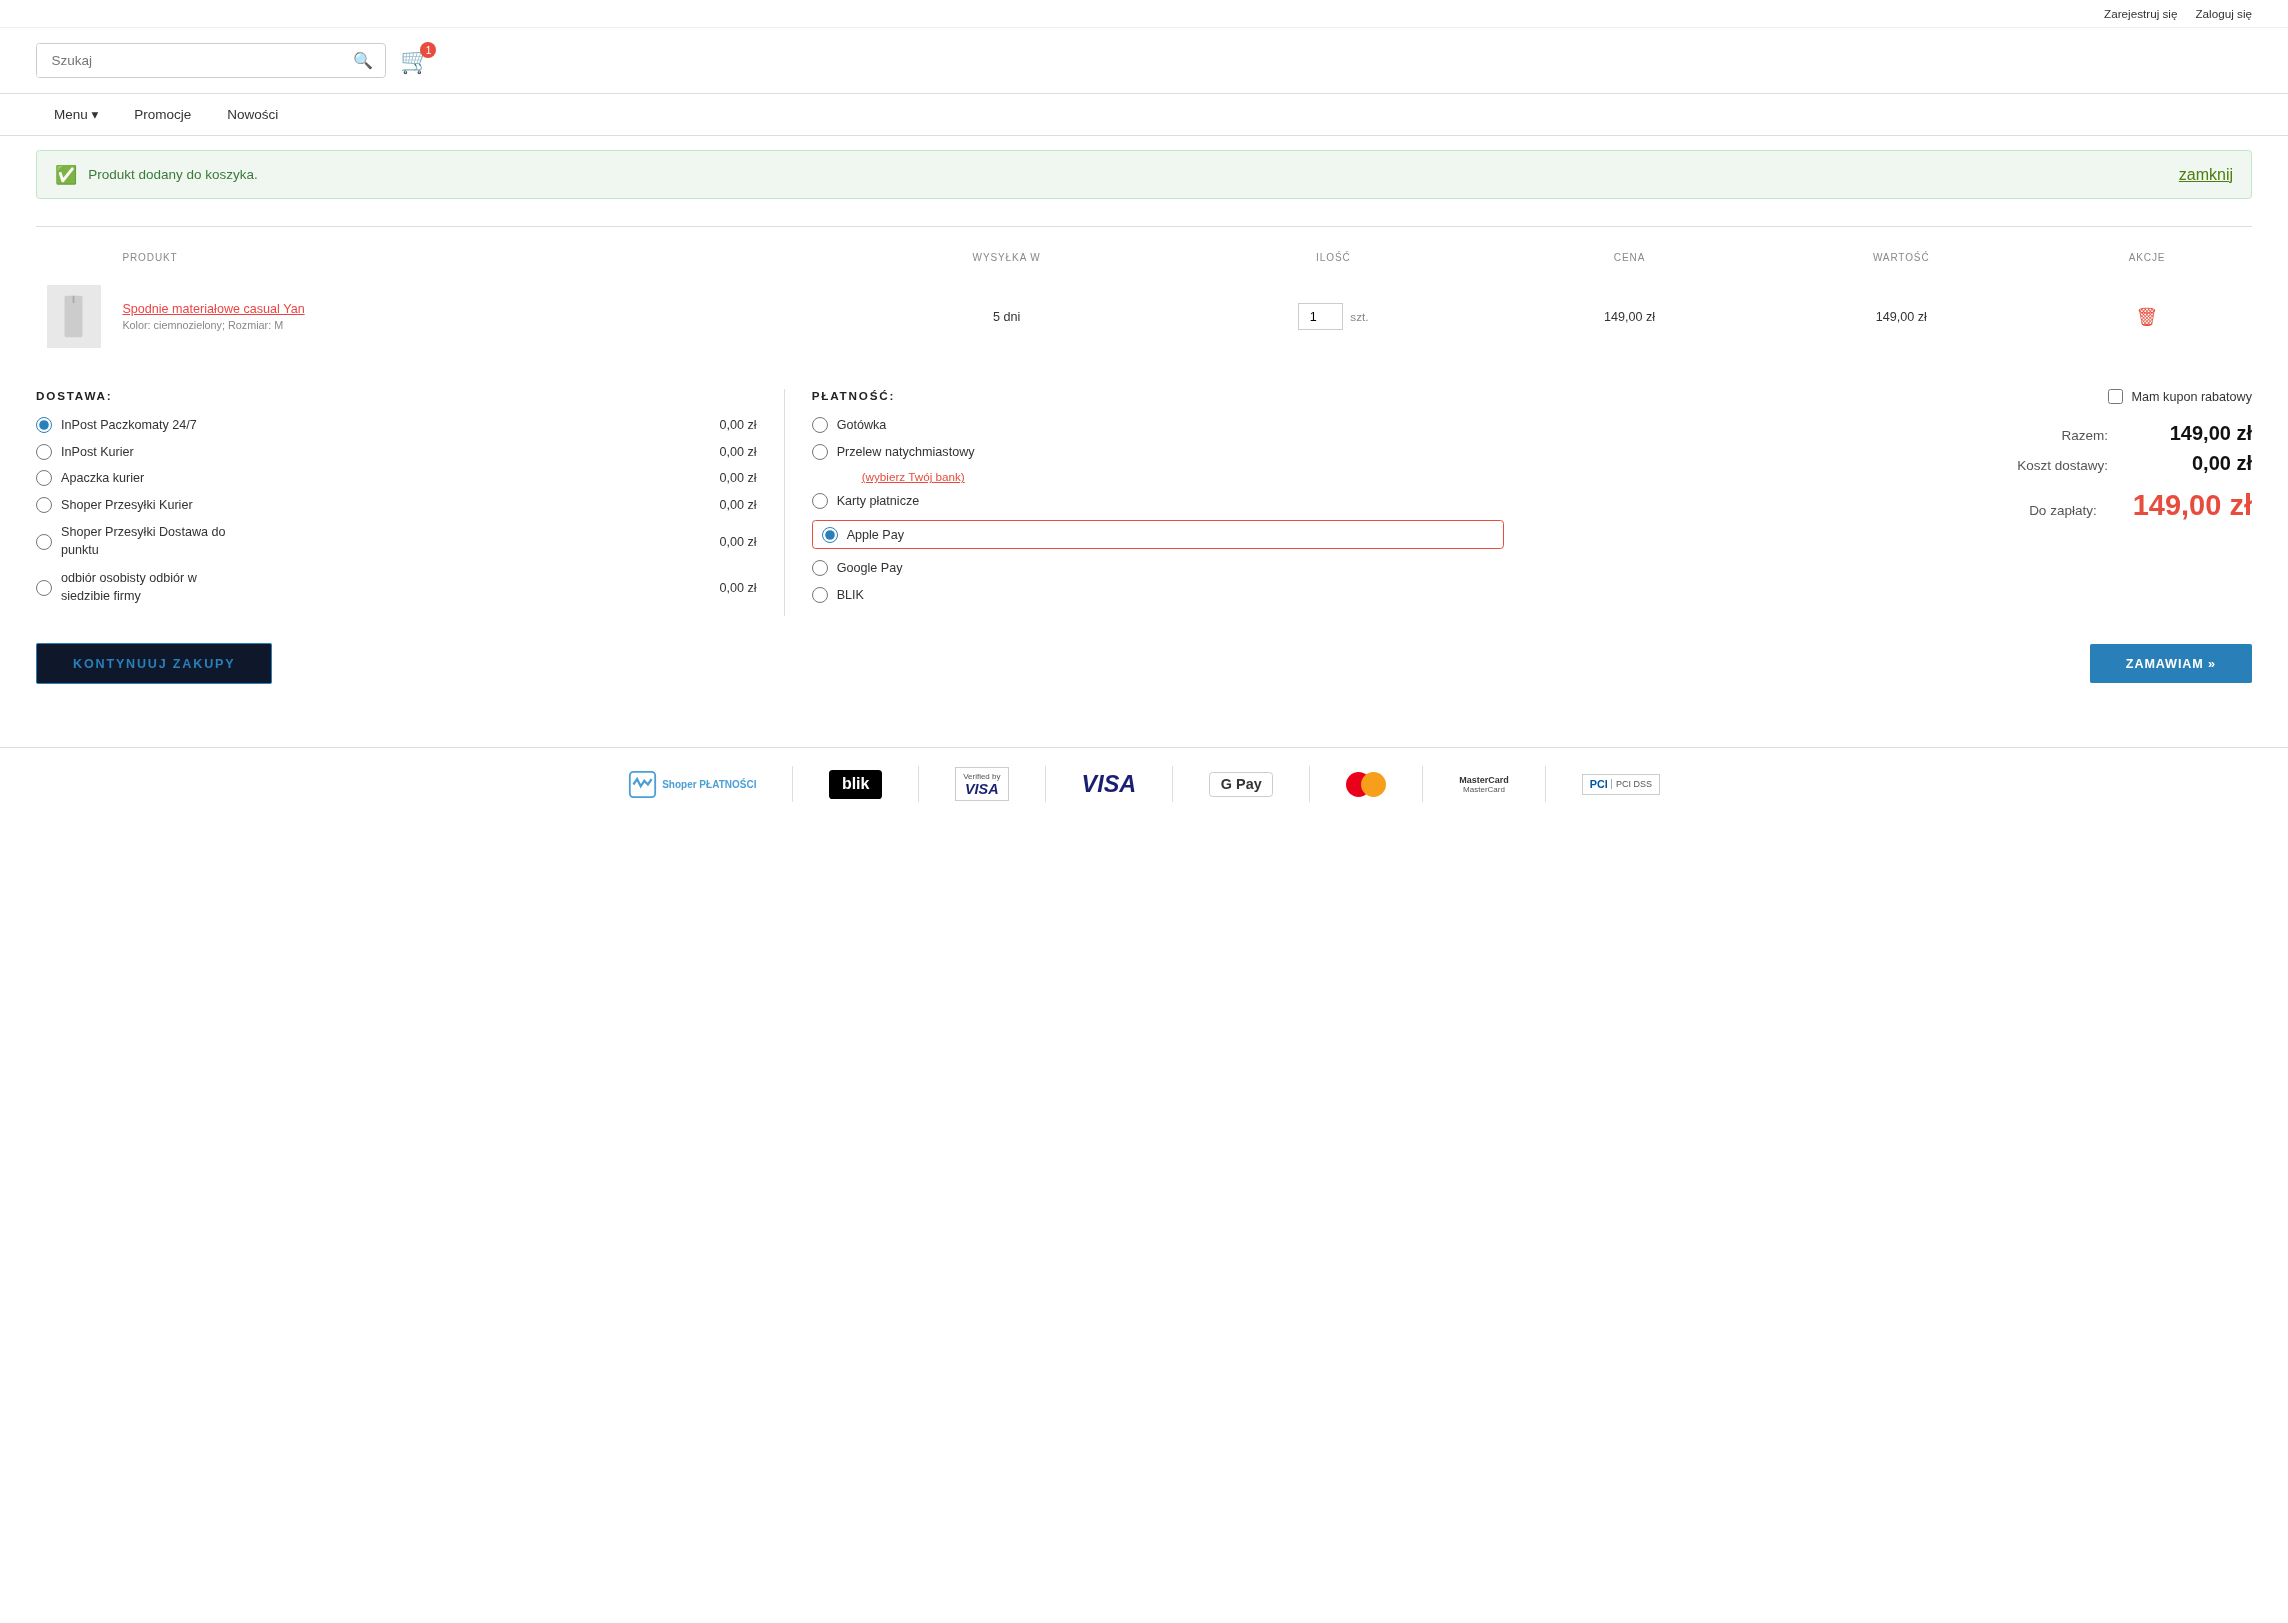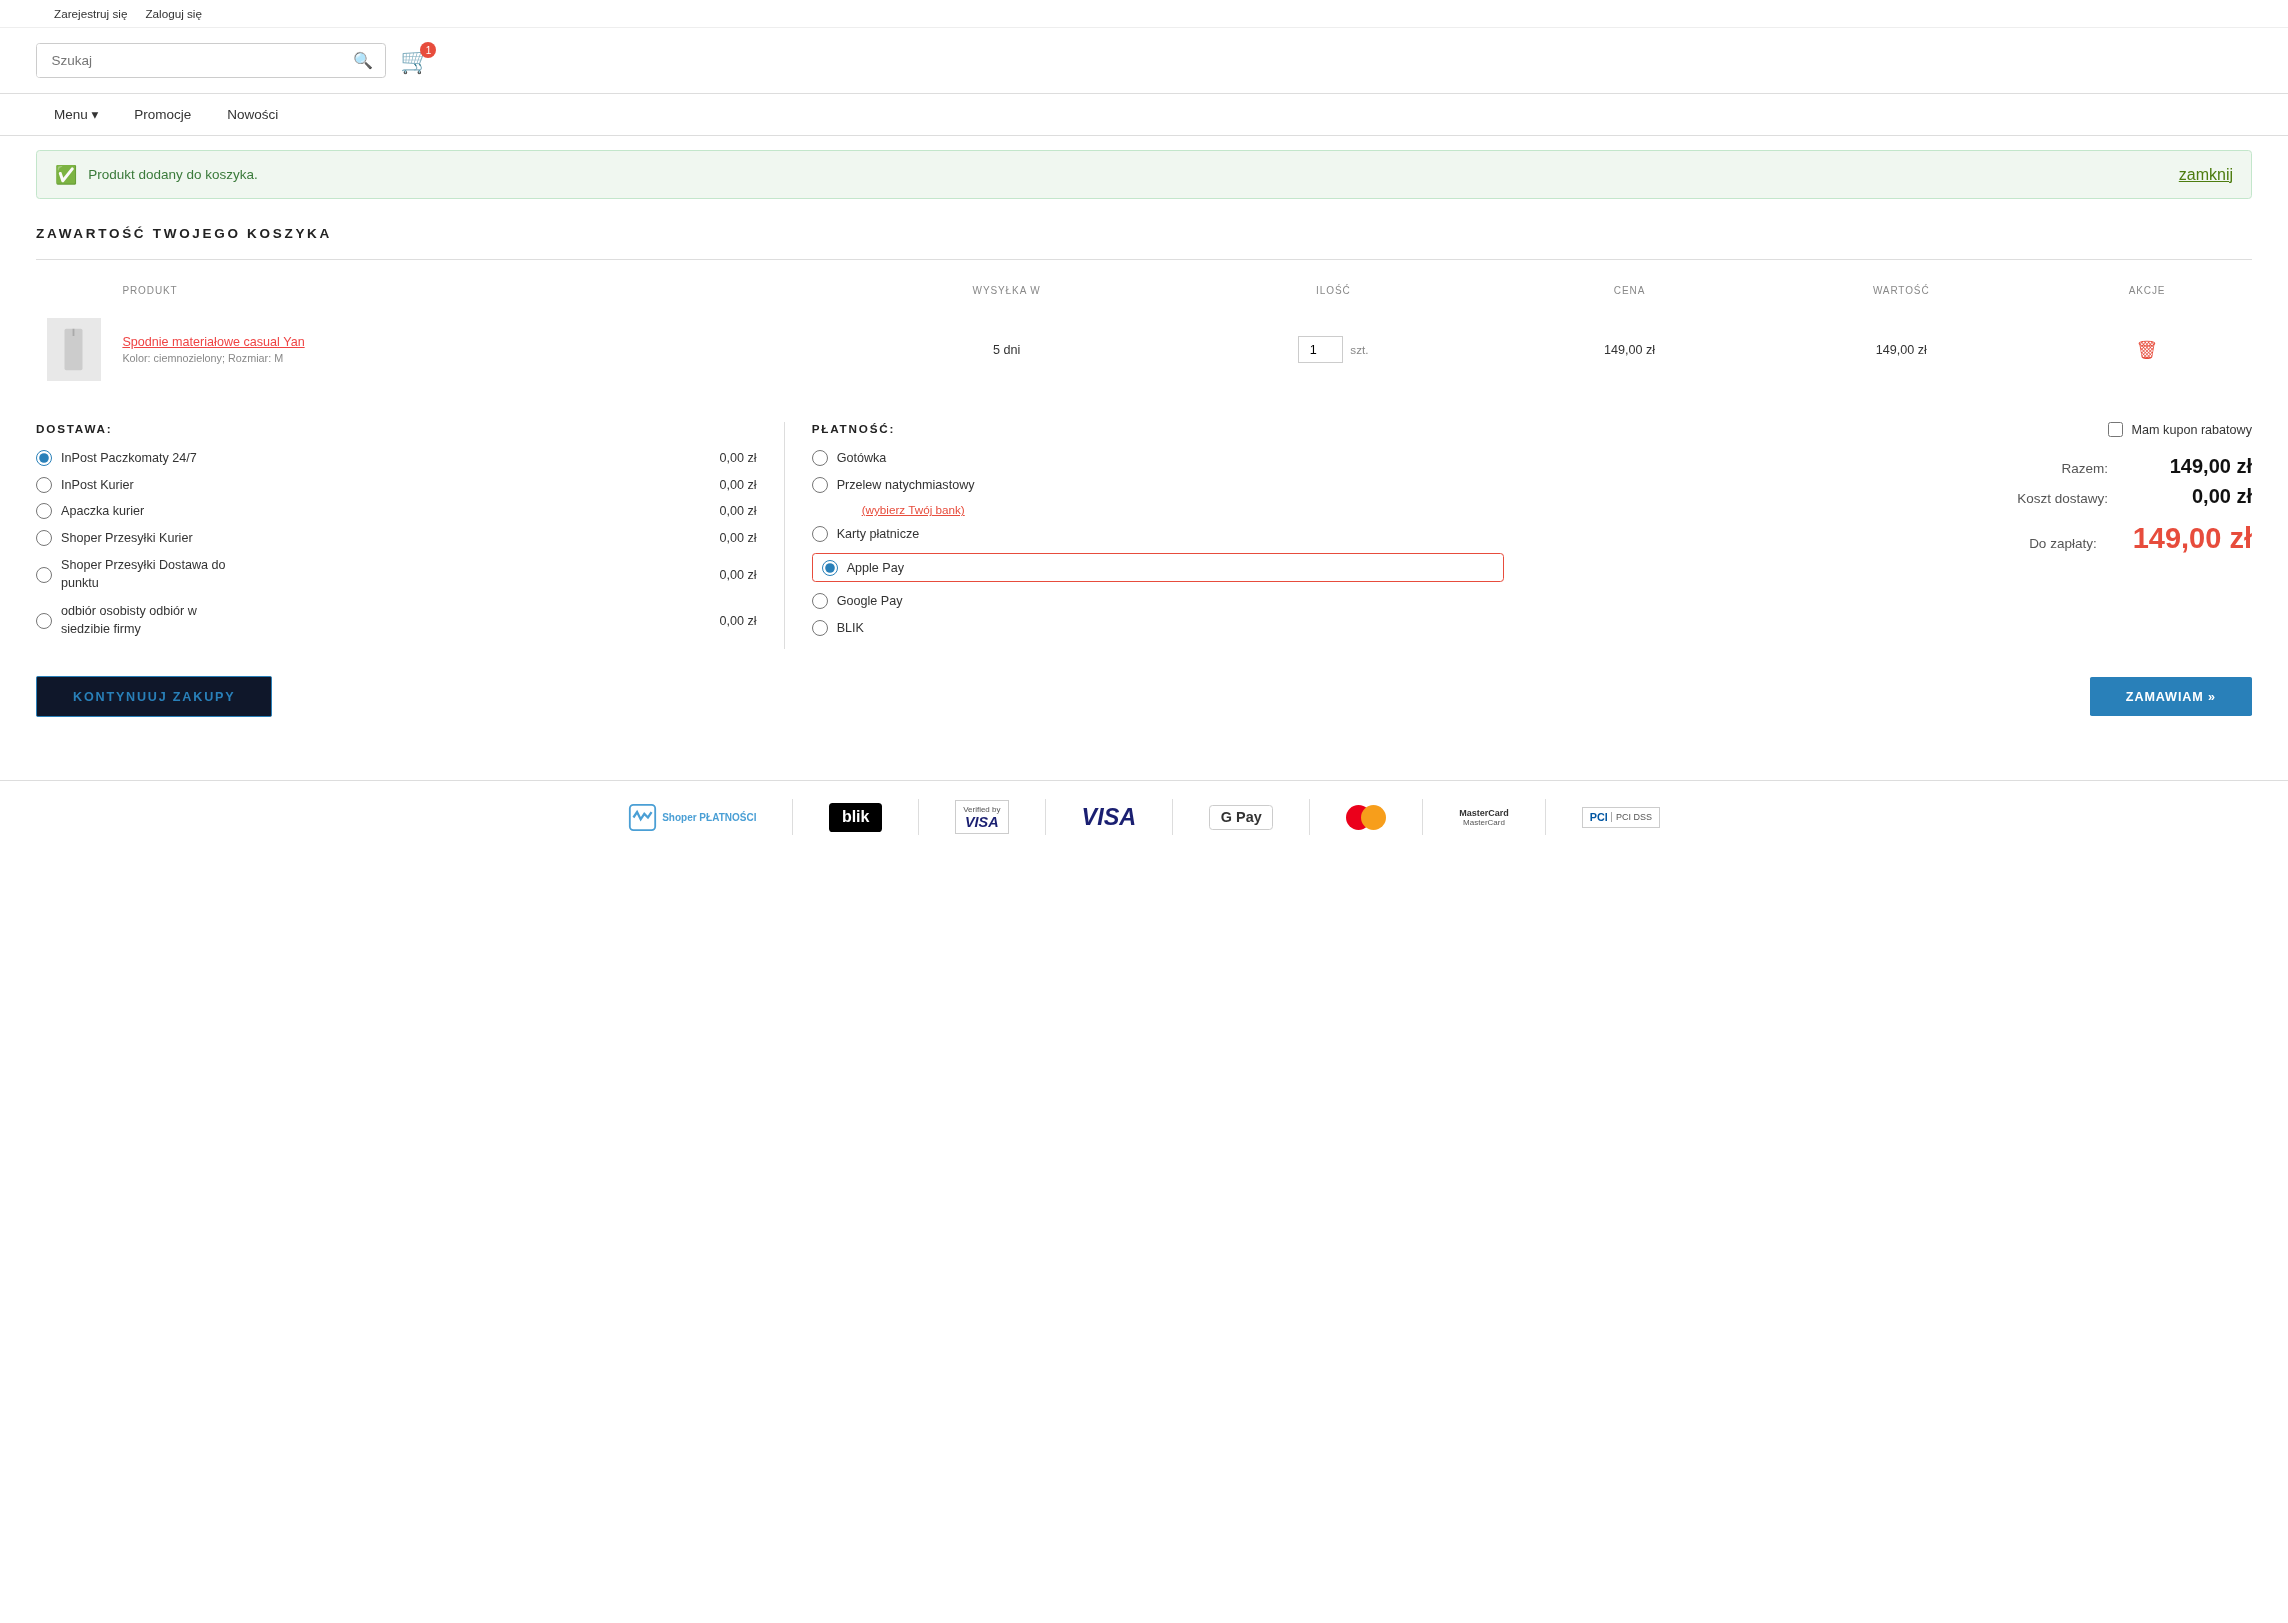--- a/index.html
+++ b/index.html
@@ -1,19 +1,19 @@
 <!DOCTYPE html>
 <html style="font-size:14.4px"><head>
   <meta charset="utf-8">
   <style>
     * { box-sizing: border-box; margin: 0; padding: 0; }
     body { font-family: Arial, sans-serif; background: #fff; color: #333; font-size: 12.6px; }
 
     
-    .top-bar { display: flex; padding: 7.2px 36px; font-size: 11.7px; border-bottom: 0.9px solid #eee; }
+    .top-bar { display: flex; justify-content: flex-end; padding: 7.2px 36px; font-size: 11.7px; border-bottom: 0.9px solid #eee; }
     .top-bar a { color: #333; text-decoration: none; margin-left: 18px; }
 
     .header { display: flex; align-items: center; justify-content: space-between; padding: 14.4px 36px; }
     .logo { font-size: 34px; font-weight: 900; letter-spacing: 1.8px; color: #111; }
     .header-right { display: flex; align-items: center; gap: 14.4px; }
     .search-box { display: flex; align-items: center; border: 0.9px solid #ccc; border-radius: 3.6px; overflow: hidden; }
     .search-box input { border: none; outline: none; padding: 9px 14.4px; font-size: 13.5px; width: 306px; color: #999; }
     .search-box button { background: none; border: none; cursor: pointer; padding: 7.2px 10.8px; font-size: 16px; color: #333; }
     .cart-icon { position: relative; cursor: pointer; font-size: 25px; color: #333; }
     .cart-badge { position: absolute; top: -3.6px; right: -5.4px; background: #e74c3c; color: white; border-radius: 50%; width: 16px; height: 16px; font-size: 10px; display: flex; align-items: center; justify-content: center; }
@@ -123,21 +123,20 @@
 
 <div class="notification">
   <div class="notification-left">
     <span style="font-size:18px;">✅</span>
     <span>Produkt dodany do koszyka.</span>
   </div>
   <a href="#" class="close-link">zamknij</a>
 </div>
 
 <div class="main">
-  <h2 class="section-title">ZAWARTOŚĆ TWOJEGO KOSZYKA</h2>
   <hr class="section-divider">
 
   <table class="cart-table">
     <thead>
       <tr>
         <th style="width:72px;"></th>
         <th>PRODUKT</th>
         <th>WYSYŁKA W</th>
         <th>ILOŚĆ</th>
         <th>CENA</th>

